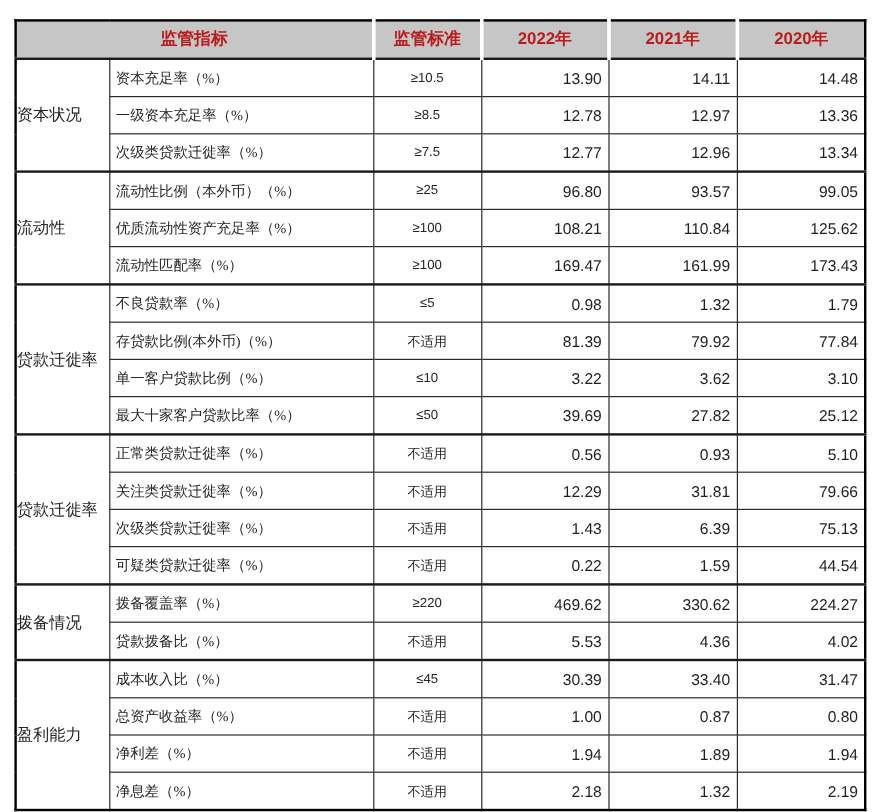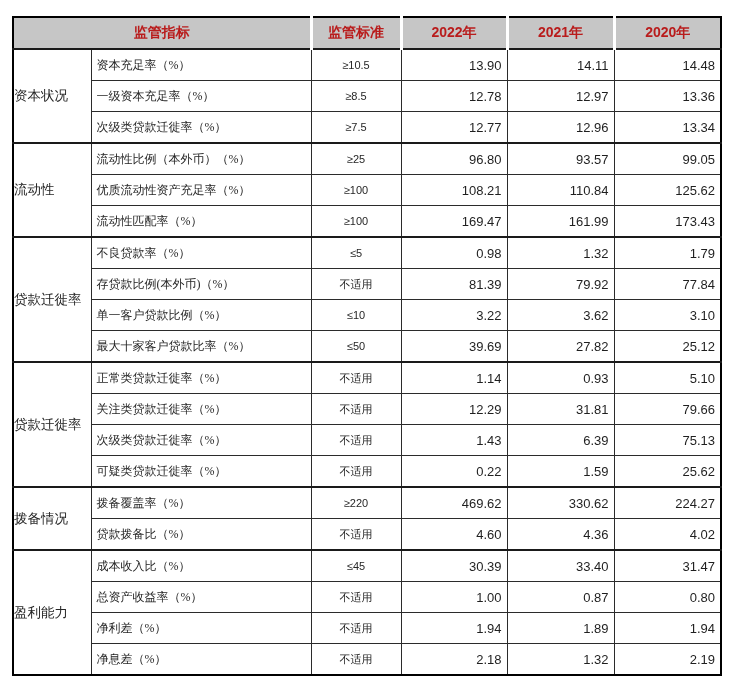--- a/index.html
+++ b/index.html
@@ -176,21 +176,21 @@
           <td class="num">39.69</td>
           <td class="num">27.82</td>
           <td class="num">25.12</td>
         </tr>
       </tbody>
       <tbody class="group">
         <tr>
           <td class="cat" rowspan="4">贷款迁徙率</td>
           <td class="ind">正常类贷款迁徙率（%）</td>
           <td class="std">不适用</td>
-          <td class="num">1.14</td>
+          <td class="num">0.56</td>
           <td class="num">0.93</td>
           <td class="num">5.10</td>
         </tr>
         <tr>
           <td class="ind">关注类贷款迁徙率（%）</td>
           <td class="std">不适用</td>
           <td class="num">12.29</td>
           <td class="num">31.81</td>
           <td class="num">79.66</td>
         </tr>
@@ -199,36 +199,36 @@
           <td class="std">不适用</td>
           <td class="num">1.43</td>
           <td class="num">6.39</td>
           <td class="num">75.13</td>
         </tr>
         <tr>
           <td class="ind">可疑类贷款迁徙率（%）</td>
           <td class="std">不适用</td>
           <td class="num">0.22</td>
           <td class="num">1.59</td>
-          <td class="num">25.62</td>
+          <td class="num">44.54</td>
         </tr>
       </tbody>
       <tbody class="group">
         <tr>
           <td class="cat" rowspan="2">拨备情况</td>
           <td class="ind">拨备覆盖率（%）</td>
           <td class="std">≥220</td>
           <td class="num">469.62</td>
           <td class="num">330.62</td>
           <td class="num">224.27</td>
         </tr>
         <tr>
           <td class="ind">贷款拨备比（%）</td>
           <td class="std">不适用</td>
-          <td class="num">4.60</td>
+          <td class="num">5.53</td>
           <td class="num">4.36</td>
           <td class="num">4.02</td>
         </tr>
       </tbody>
       <tbody class="group">
         <tr>
           <td class="cat" rowspan="4">盈利能力</td>
           <td class="ind">成本收入比（%）</td>
           <td class="std">≤45</td>
           <td class="num">30.39</td>

